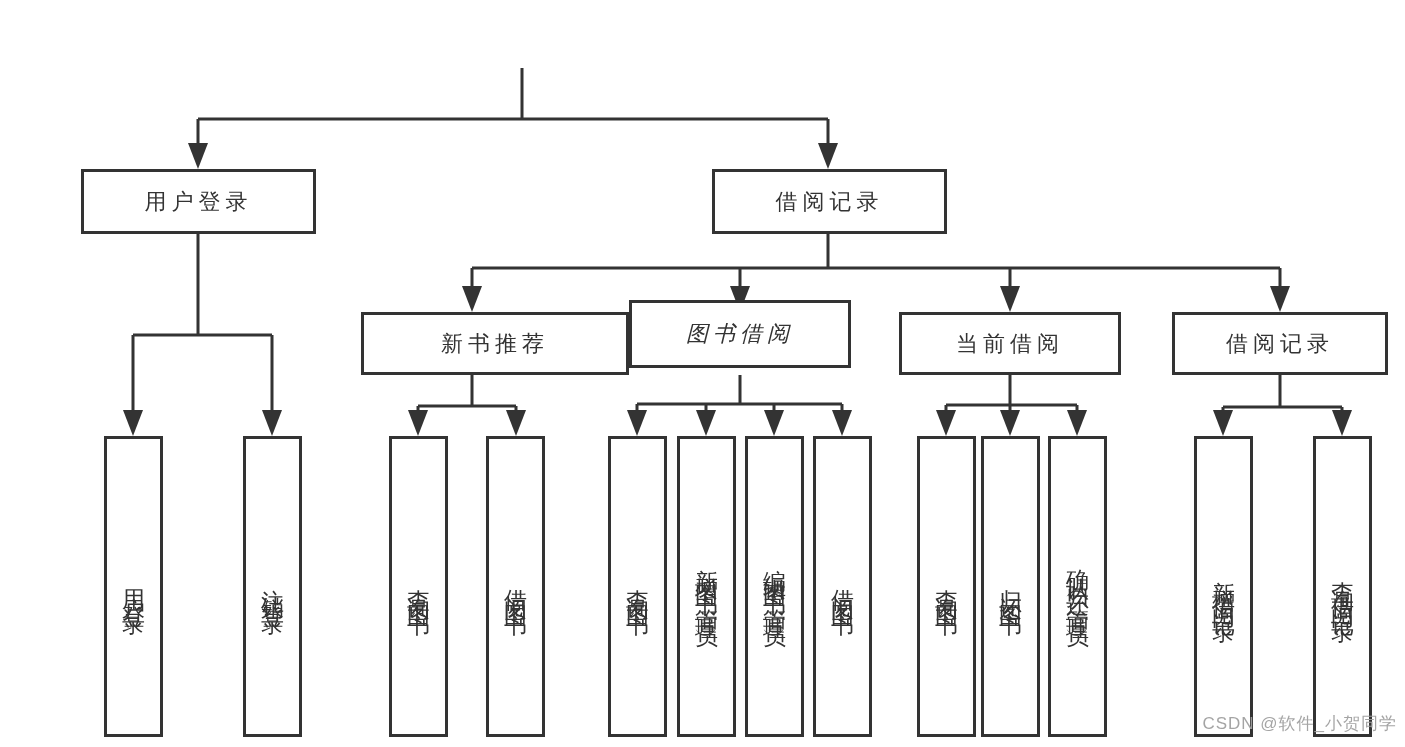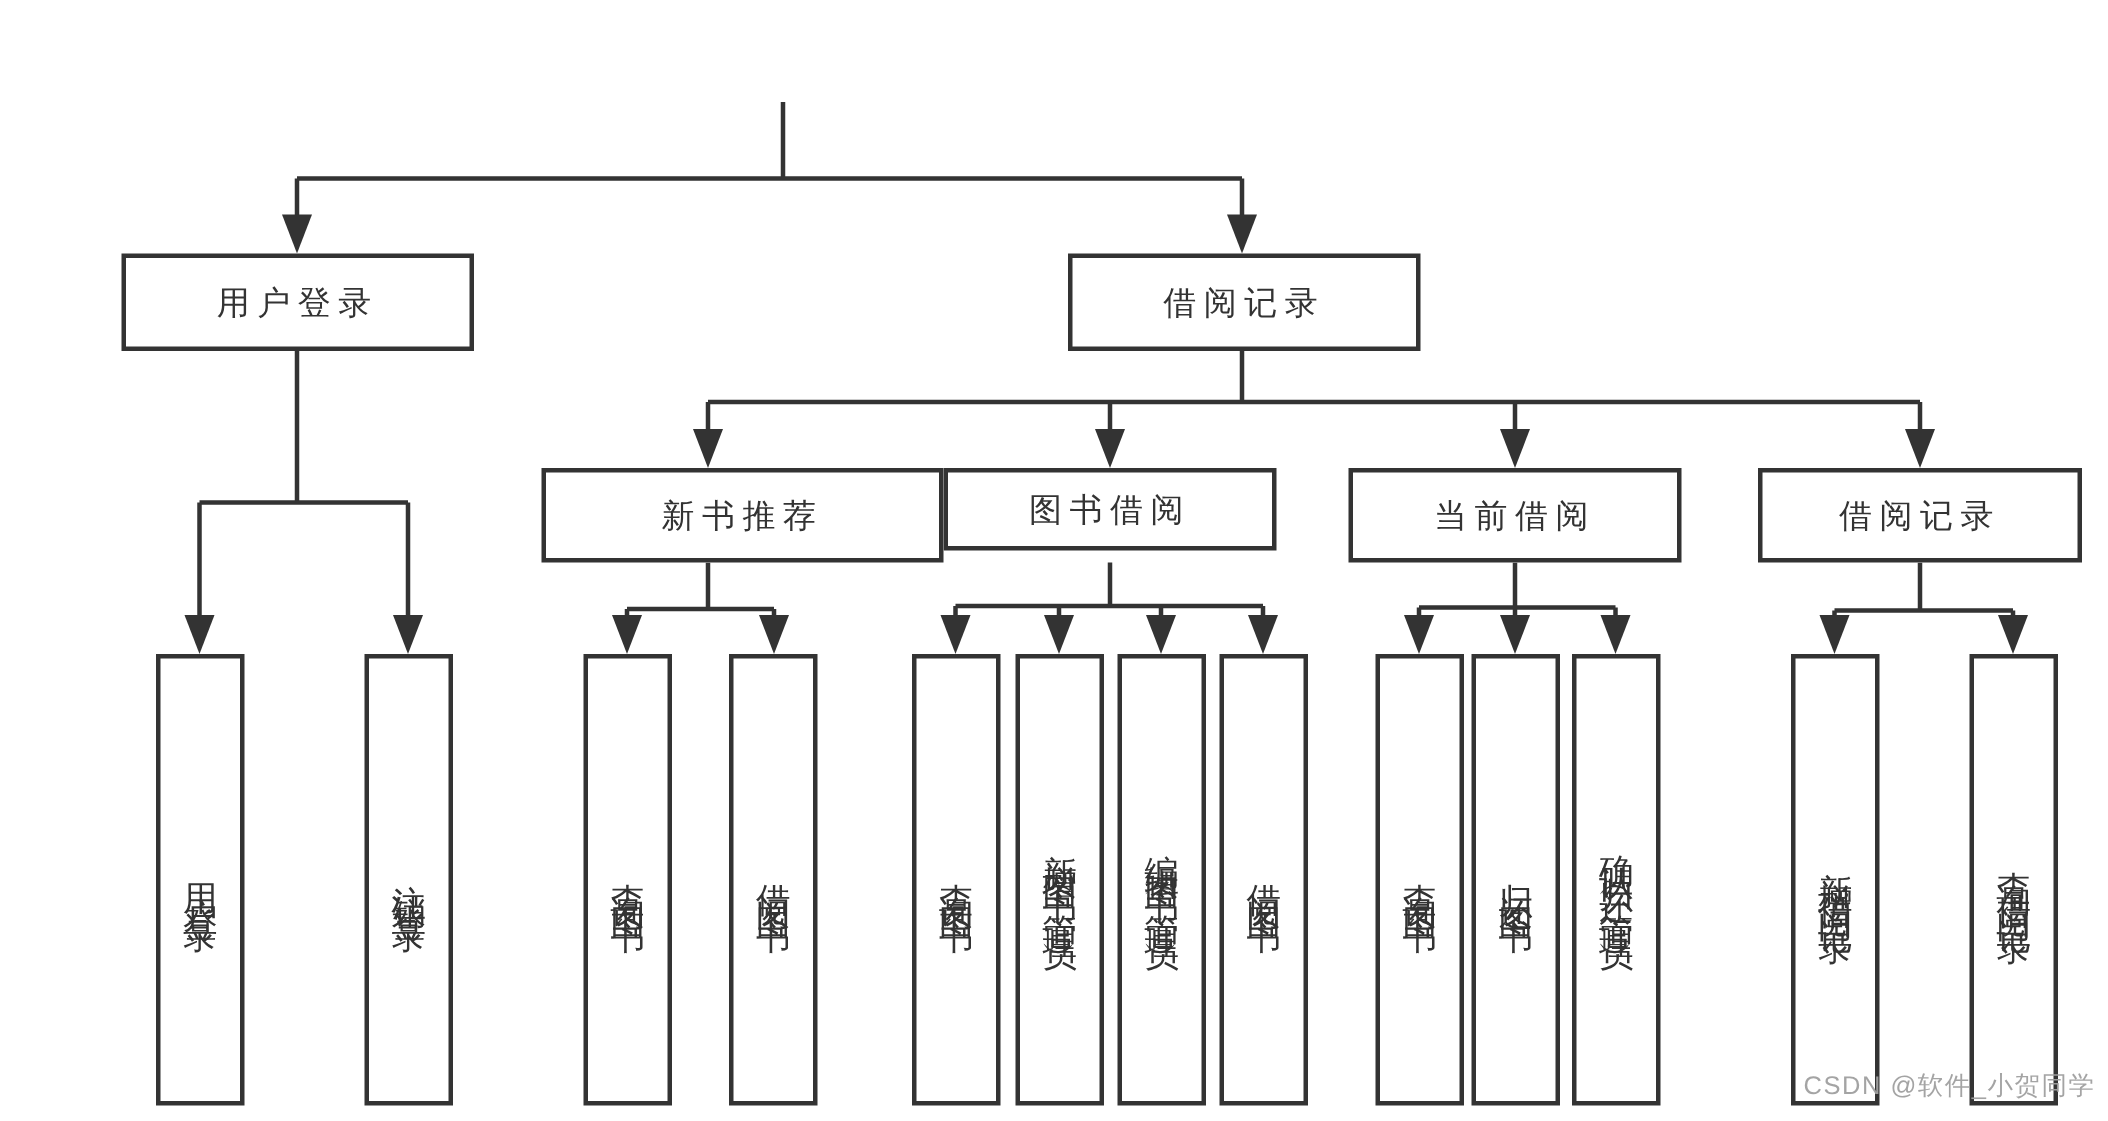--- a/index.html
+++ b/index.html
@@ -43,21 +43,21 @@
     line-height:1;
     top:436px;
     width:59px;
     height:301px;
   }
   
   .b-root{left:20px;top:13px;width:1005px;height:55px;}
   .b-l2-0{left:81px;top:169px;width:235px;height:65px;}
   .b-l2-1{left:712px;top:169px;width:235px;height:65px;}
   .b-l3-0{left:361px;top:312px;width:268px;height:63px;}
-  .b-l3-1{left:629px;top:312px;width:222px;height:55px;}
+  .b-l3-1{left:629px;top:300px;width:222px;height:68px;font-style:italic;}
   .b-l3-2{left:899px;top:312px;width:222px;height:63px;text-align:right;}
   .b-l3-3{left:1172px;top:312px;width:216px;height:63px;}
   .b-g1-0{left:104px;}
   .b-g1-1{left:243px;}
   .b-g2-0{left:389px;}
   .b-g2-1{left:486px;}
   .b-g3-0{left:608px;}
   .b-g3-1{left:677px;}
   .b-g3-2{left:745px;}
   .b-g3-3{left:813px;}

